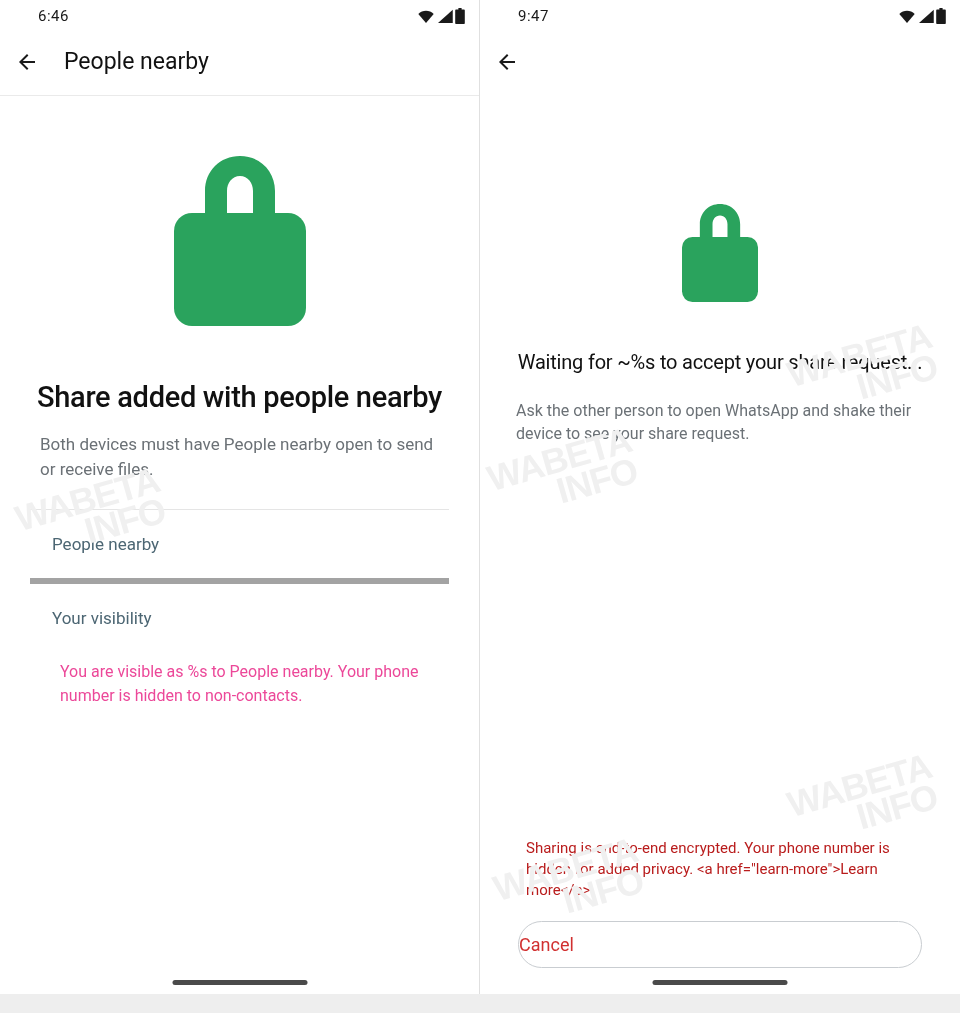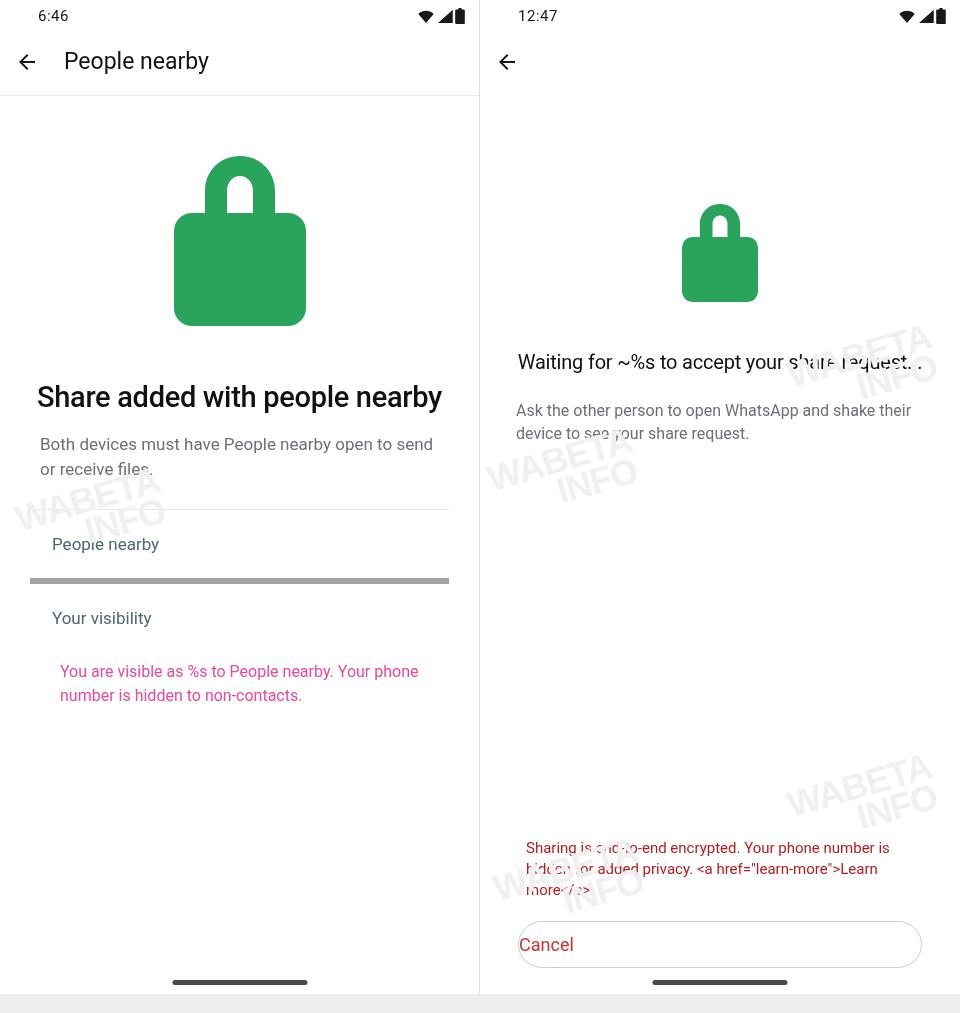--- a/index.html
+++ b/index.html
@@ -193,21 +193,21 @@
       <div class="section-head first">People nearby</div>
       <div class="section-head" style="border-top:6px solid #a3a3a3;">Your visibility</div>
       <div class="section-body">You are visible as %s to People nearby. Your phone number is hidden to non-contacts.</div>
     </div>
 
     <div class="nav-handle"></div>
   </div>
 
   <div class="phone right">
     <div class="status-bar">
-      <div class="status-left">12:47</div>
+      <div class="status-left">9:47</div>
       <div class="status-right">
         <svg width="18" height="14" viewBox="0 0 24 20">
             <path fill="#1a1a1a" d="M12 20 L1 7 C7 1 17 1 23 7 Z"></path>
           </svg>
         <svg width="16" height="14" viewBox="0 0 20 18">
             <path fill="#1a1a1a" d="M1 18 L20 18 L20 1 Z"></path>
           </svg>
         <svg width="10" height="16" viewBox="0 0 12 20">
             <path fill="#1a1a1a" d="M4 0 h4 v2 h3 a1 1 0 0 1 1 1 v16 a1 1 0 0 1 -1 1 h-10 a1 1 0 0 1 -1 -1 v-16 a1 1 0 0 1 1 -1 h3 z"></path>
           </svg>

